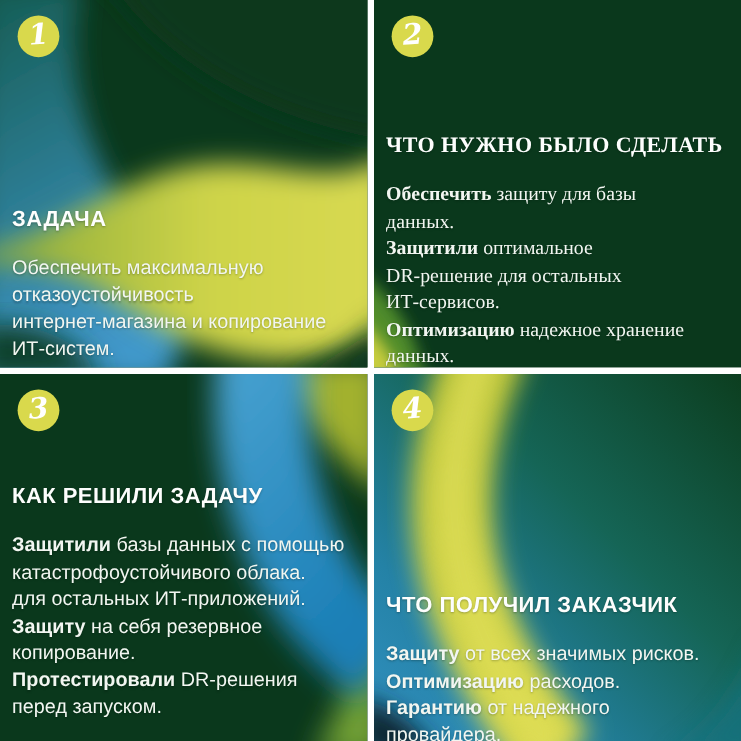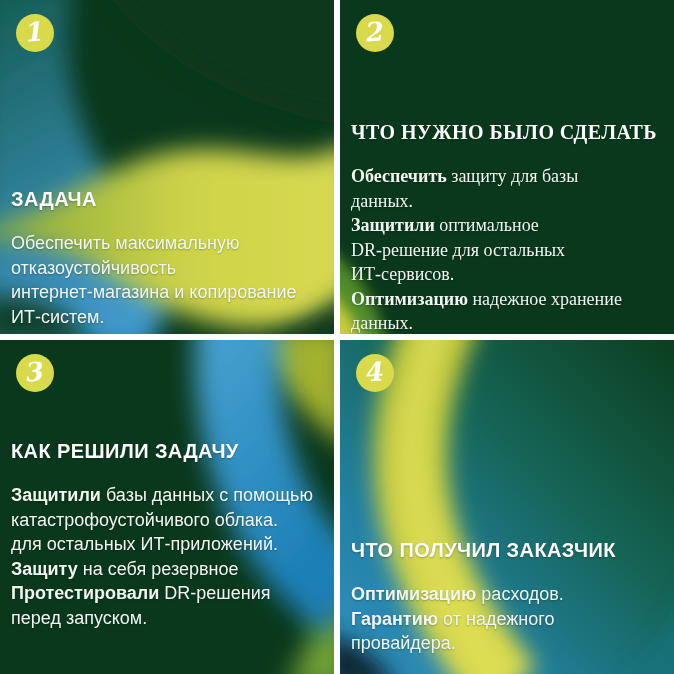--- a/index.html
+++ b/index.html
@@ -129,20 +129,21 @@
     <div class="badge" style="background: rgb(217, 217, 76);">
       <span>3</span>
     </div>
     <div class="text pos3" style="color: rgb(242, 246, 241);">
       <h2>КАК РЕШИЛИ ЗАДАЧУ</h2>
       <div class="bodytext">
           <div><b>Защитили</b> базы данных с помощью</div>
           <div>катастрофоустойчивого облака.</div>
           <div>для остальных ИТ-приложений.</div>
           <div><b>Защиту</b> на себя резервное</div>
+          <div>копирование.</div>
           <div><b>Протестировали</b> DR-решения</div>
           <div>перед запуском.</div>
         </div>
     </div>
   </section>
 
   <section class="card">
     <svg class="bg" viewBox="0 0 334 334" preserveAspectRatio="none">
       <defs>
         <linearGradient id="q4g" x1="1" y1="0" x2="0" y2="1">
@@ -164,20 +165,21 @@
       <path filter="url(#q4f)" stroke="url(#q4y)" stroke-width="74" fill="none" d="M106,-30 C52,90 50,205 168,350"></path>
       <path filter="url(#q4f)" stroke="#e0df58" stroke-width="30" fill="none" opacity="0.8" d="M103,-30 C55,95 55,200 165,345"></path>
       <path filter="url(#q4f)" fill="#0a2530" d="M-15,292 C22,305 45,323 58,350 L-15,350 Z"></path>
     </svg>
     <div class="badge" style="background: rgb(217, 217, 76);">
       <span>4</span>
     </div>
     <div class="text pos4" style="color: rgb(242, 246, 241);">
       <h2>ЧТО ПОЛУЧИЛ ЗАКАЗЧИК</h2>
       <div class="bodytext">
+          <div><b>Защиту</b> от всех значимых рисков.</div>
           <div><b>Оптимизацию</b> расходов.</div>
           <div><b>Гарантию</b> от надежного</div>
           <div>провайдера.</div>
         </div>
     </div>
   </section>
 
 </div>
 
 </body></html>

